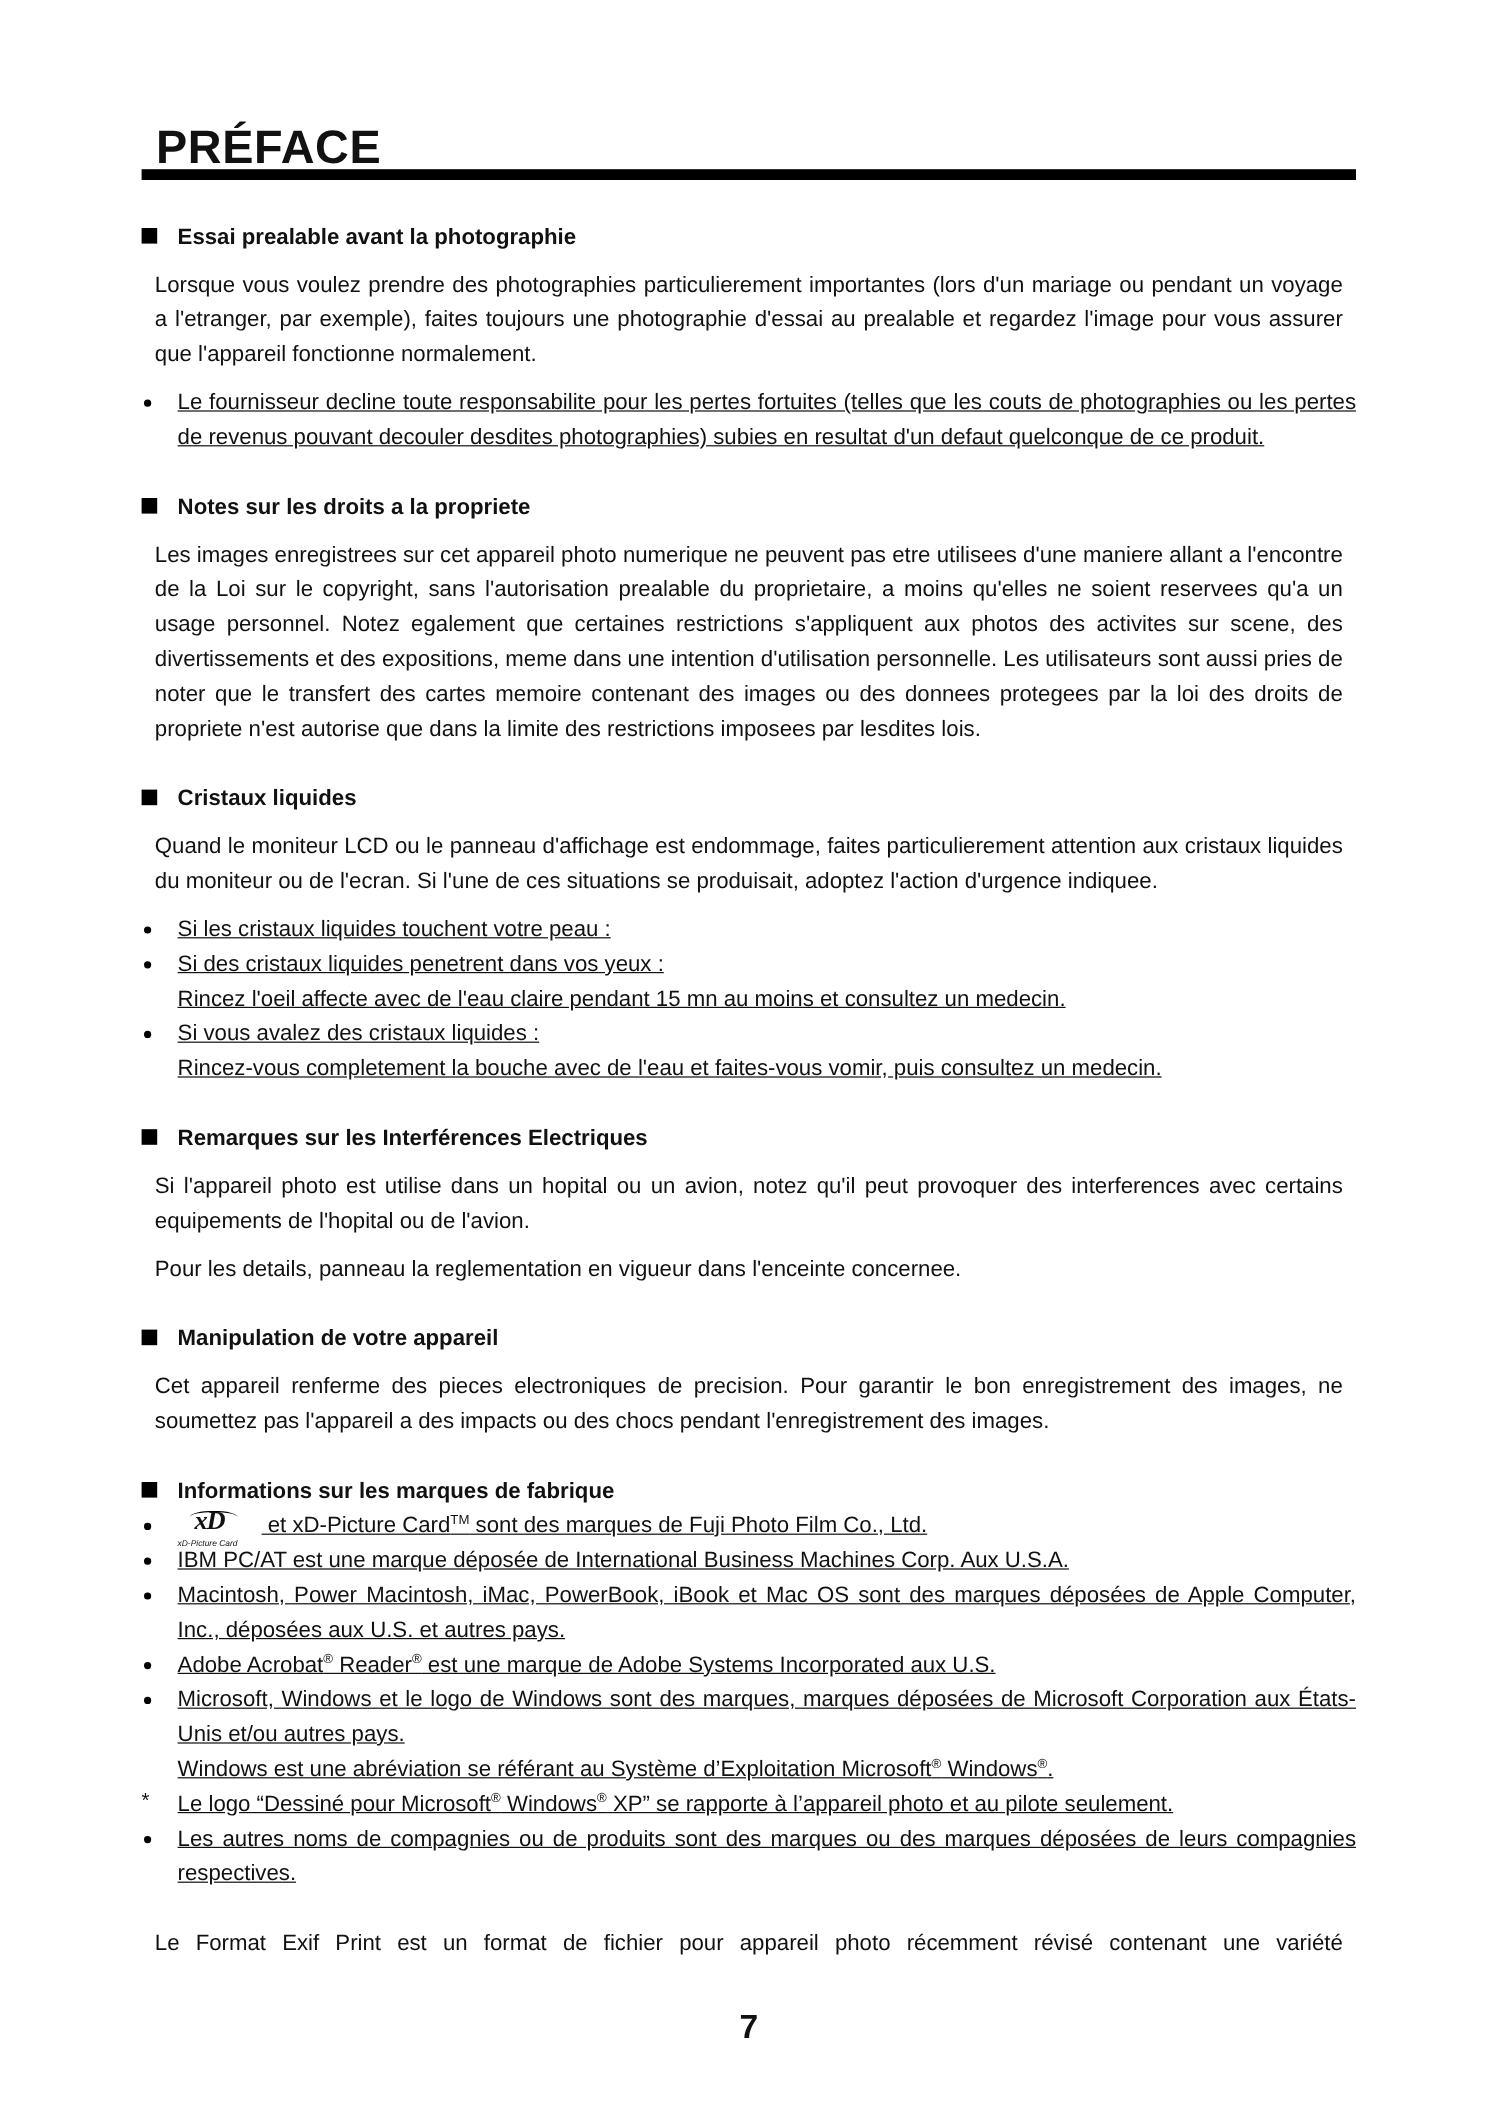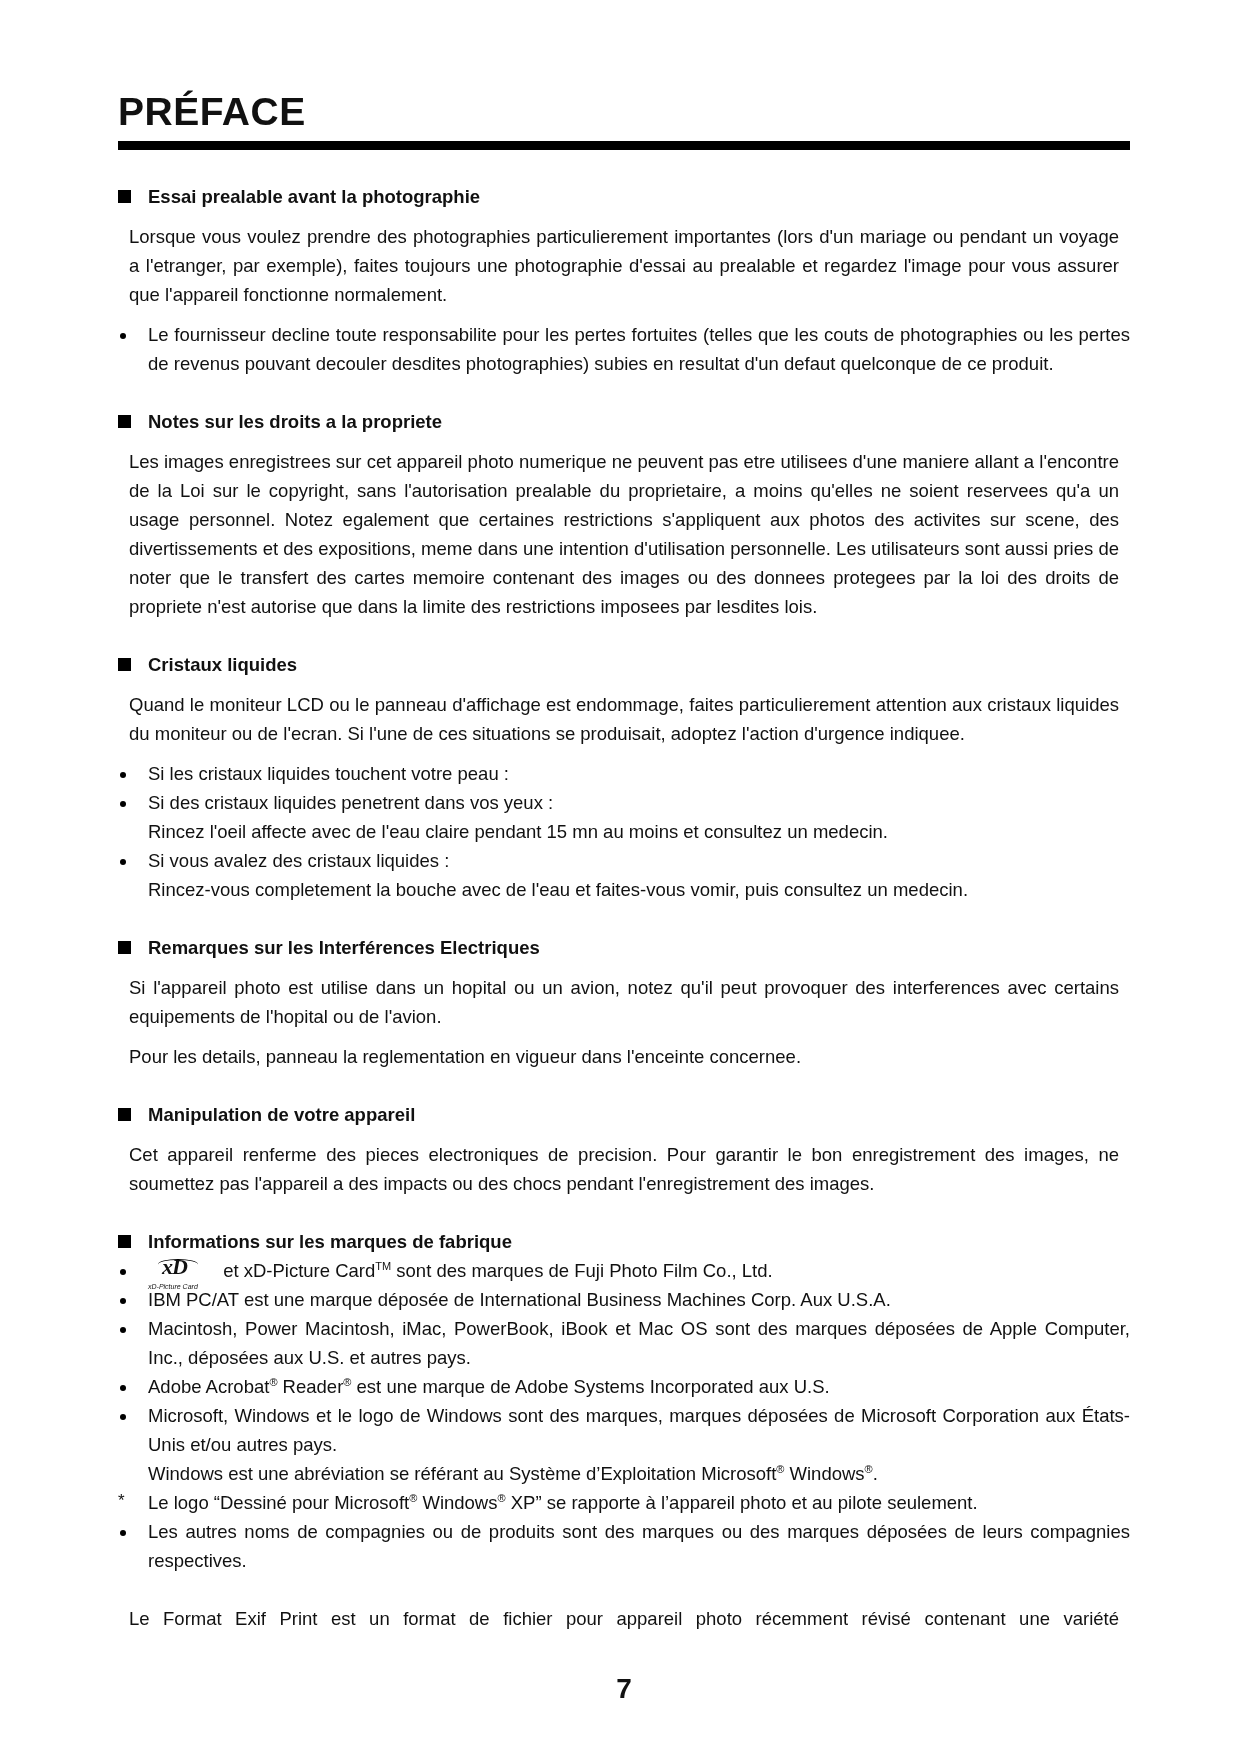--- a/index.html
+++ b/index.html
@@ -4,39 +4,39 @@
   <style>
     html, body { margin: 0; padding: 0; background: #ffffff; }
     body {
       width: 1240px; height: 1755px; position: relative; overflow: hidden;
       font-family: "Liberation Sans", sans-serif; color: #111;
     }
     .page { position: absolute; left: 118px; top: 0; width: 1012px; }
     .title {
       position: absolute; top: 92px; left: 0;
       font-family: "Liberation Sans", sans-serif; font-weight: 900;
-      font-size: 39px; letter-spacing: 0.5px; line-height: 1; margin: 0;
+      font-size: 39px; letter-spacing: 0.5px; line-height: 1; margin: 12px;
     }
     .rule { position: absolute; top: 141px; left: 0; width: 1012px; height: 9px; background: #000; }
     .content { position: absolute; top: 182px; left: 0; width: 1012px; }
     .section { margin-bottom: 29px; }
     .heading {
       display: flex; align-items: center; font-weight: bold; font-size: 18.5px;
       line-height: 29px; height: 29px; margin: 0;
     }
     .sq { display: inline-block; width: 13px; height: 13px; background: #000; margin-right: 17px; }
     .para { font-size: 18.5px; line-height: 29px; margin: 11px; text-align: justify; }
     .item { display: flex; font-size: 18.5px; line-height: 29px; }
     .bullet { width: 30px; flex: 0 0 30px; position: relative; }
     .bullet.dot::before {
       content: ""; position: absolute; left: 2px; top: 13px; width: 6px; height: 6px;
       border-radius: 50%; background: #000;
     }
     .bullet.star::before { content: "*"; position: absolute; left: 0; top: -2px; font-size: 17px; }
-    .item-text { flex: 1; text-align: justify; }
+    .item-text { flex: 1; text-align: justify; text-decoration: underline; }
     .sub { display: block; }
     sup { font-size: 11px; line-height: 0; vertical-align: 7px; }
     .xd-logo {
       display: inline-block; width: 66px; height: 24px; position: relative; vertical-align: -4px; margin-right: 4px;
     }
     .xd-logo .xd-big {
       position: absolute; left: 14px; top: -5px; font-family: "Liberation Serif", serif;
       font-style: italic; font-weight: bold; font-size: 22px; letter-spacing: -1px;
     }
     .xd-logo .xd-small {

